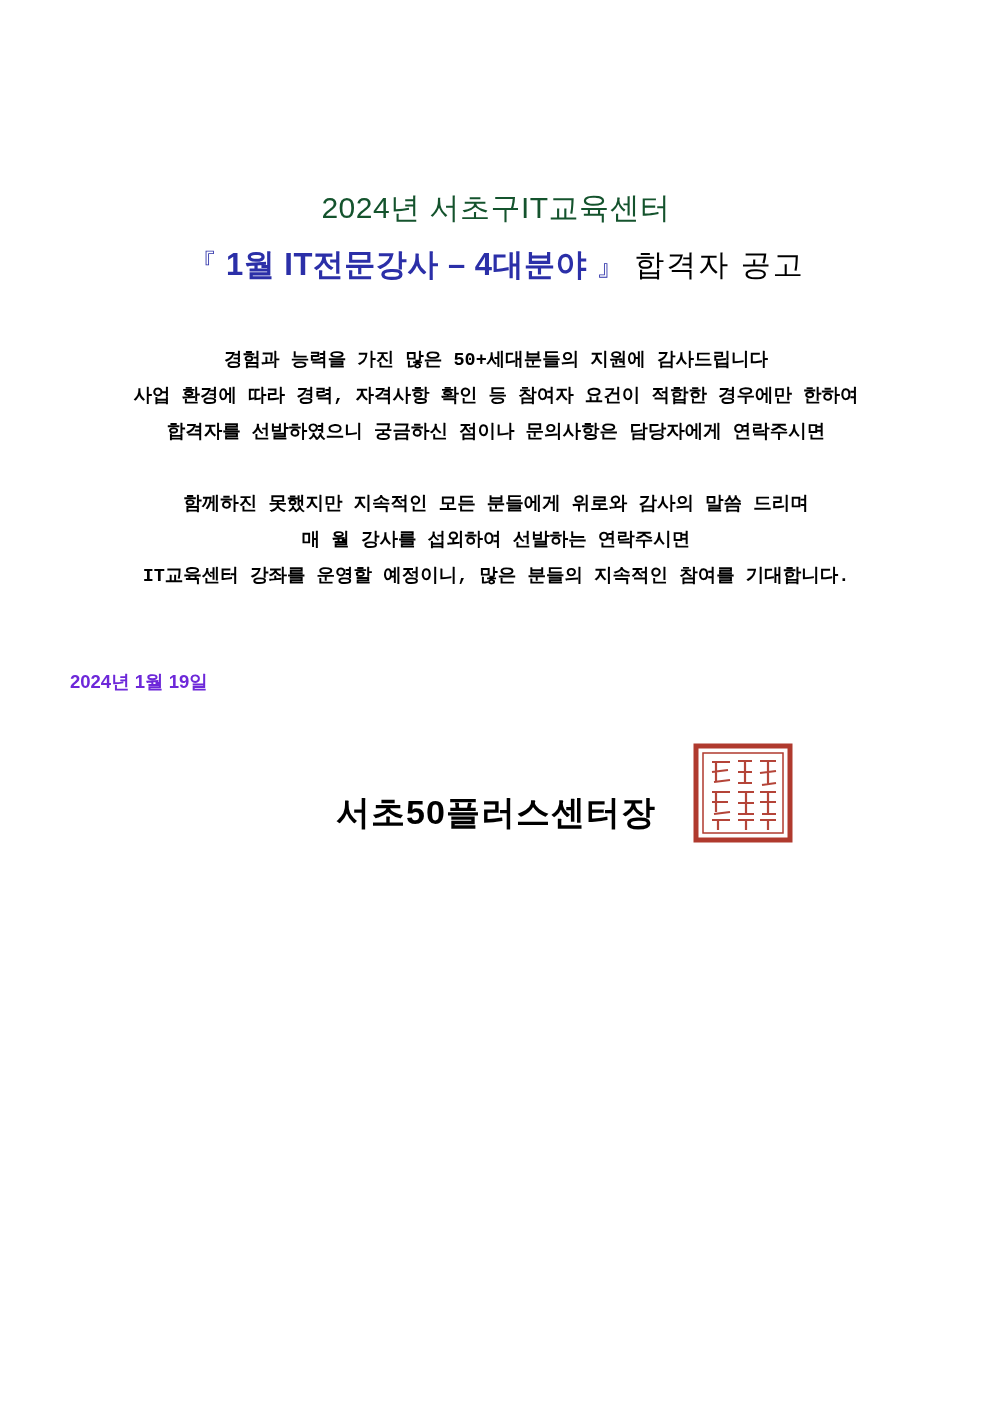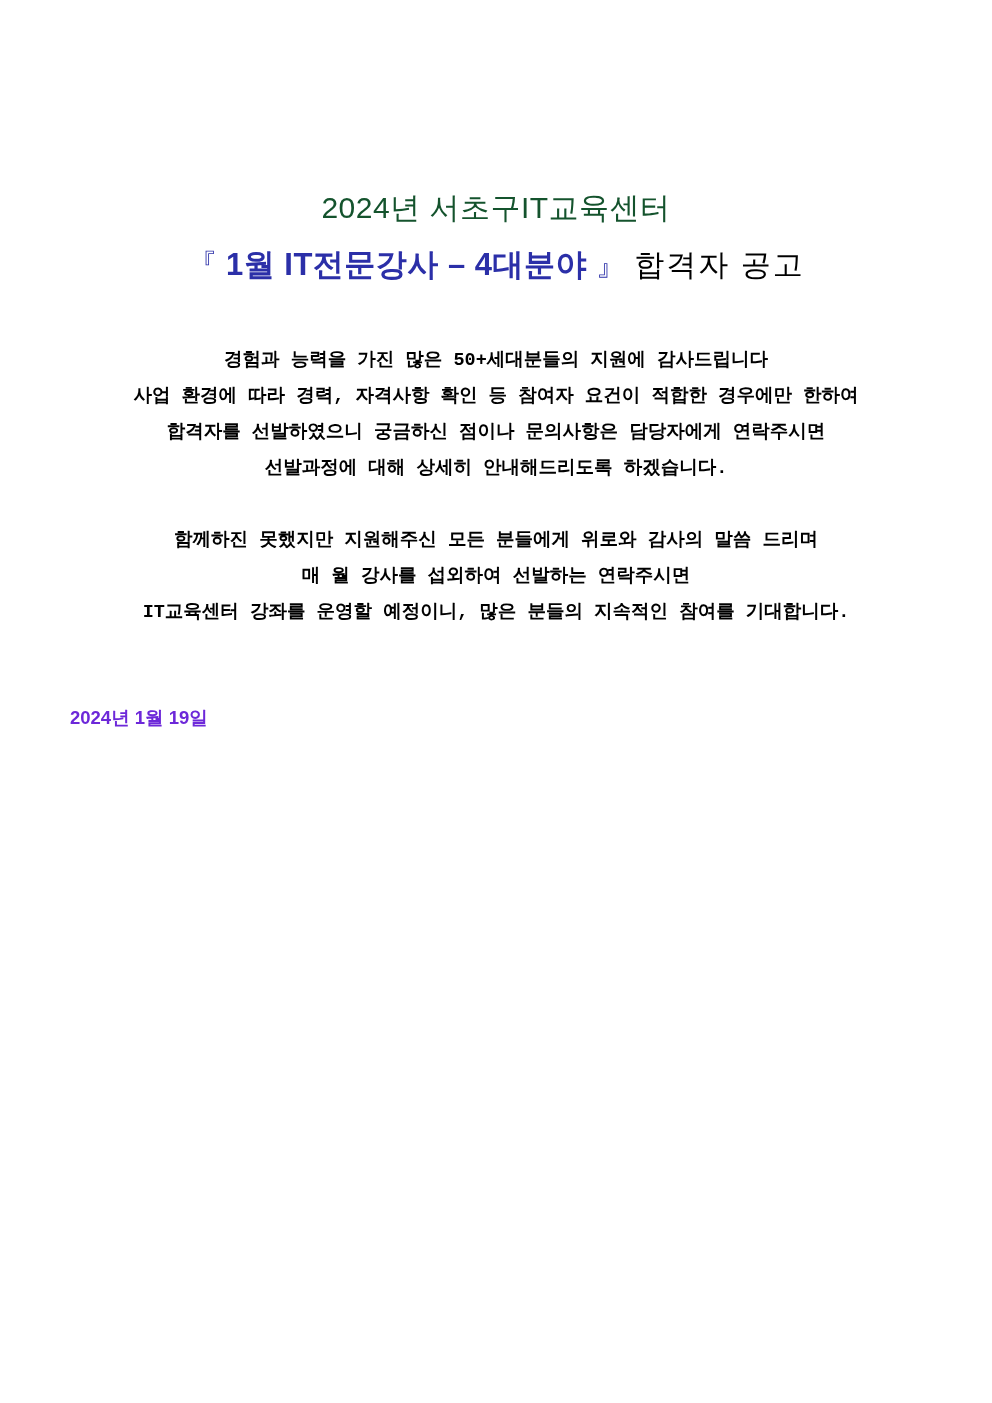--- a/index.html
+++ b/index.html
@@ -125,23 +125,40 @@
       <span class="highlight">1월 IT전문강사 – 4대분야</span>
       <span class="bracket">』</span>
       <span class="title-tail">합격자 공고</span>
     </div>
   </div>
 
   <div class="body-block">
     <p>경험과 능력을 가진 많은 50+세대분들의 지원에 감사드립니다</p>
     <p>사업 환경에 따라 경력, 자격사항 확인 등 참여자 요건이 적합한 경우에만 한하여</p>
     <p>합격자를 선발하였으니 궁금하신 점이나 문의사항은 담당자에게 연락주시면</p>
-    <p>선발과정에 대해 상세히 안내해드리도록 하겠습니다.</p>
     <div class="para-gap"></div>
-    <p>함께하진 못했지만 지원해주신 모든 분들에게 위로와 감사의 말씀 드리며</p>
+    <p>함께하진 못했지만 지속적인 모든 분들에게 위로와 감사의 말씀 드리며</p>
     <p>매 월 강사를 섭외하여 선발하는 연락주시면</p>
     <p>IT교육센터 강좌를 운영할 예정이니, 많은 분들의 지속적인 참여를 기대합니다.</p>
   </div>
 
   <div class="date-line">2024년 1월 19일</div>
 
+  <div class="signature-row">
+    <div class="signature-text">서초50플러스센터장</div>
+    <div class="seal">
+      <svg viewBox="0 0 102 102" width="102" height="102" aria-hidden="true">
+        <rect x="4" y="4" width="94" height="94" fill="none" stroke="#b03a2e" stroke-width="5"></rect>
+        <rect x="11" y="11" width="80" height="80" fill="none" stroke="#b03a2e" stroke-width="1.5"></rect>
+        <g stroke="#b03a2e" stroke-width="2.2" fill="none" opacity="0.95">
+          <path d="M20 20 L38 20 M24 20 L24 40 M20 30 L36 28 M22 40 L38 38"></path>
+          <path d="M46 19 L60 19 M53 19 L53 42 M46 30 L60 30 M46 41 L60 41"></path>
+          <path d="M68 19 L84 19 M76 19 L76 43 M68 31 L84 29 M70 43 L84 41"></path>
+          <path d="M20 50 L38 50 M24 50 L24 70 M20 60 L36 60 M22 72 L38 70"></path>
+          <path d="M46 50 L62 50 M54 50 L54 72 M46 61 L62 61 M46 72 L62 72"></path>
+          <path d="M68 50 L84 50 M76 50 L76 72 M68 60 L84 60 M70 72 L84 72"></path>
+          <path d="M20 78 L38 78 M26 78 L26 88 M46 78 L62 78 M54 78 L54 88 M68 78 L84 78 M76 78 L76 88"></path>
+        </g>
+      </svg>
+    </div>
+  </div>
 
 </div>
 
 </body></html>

